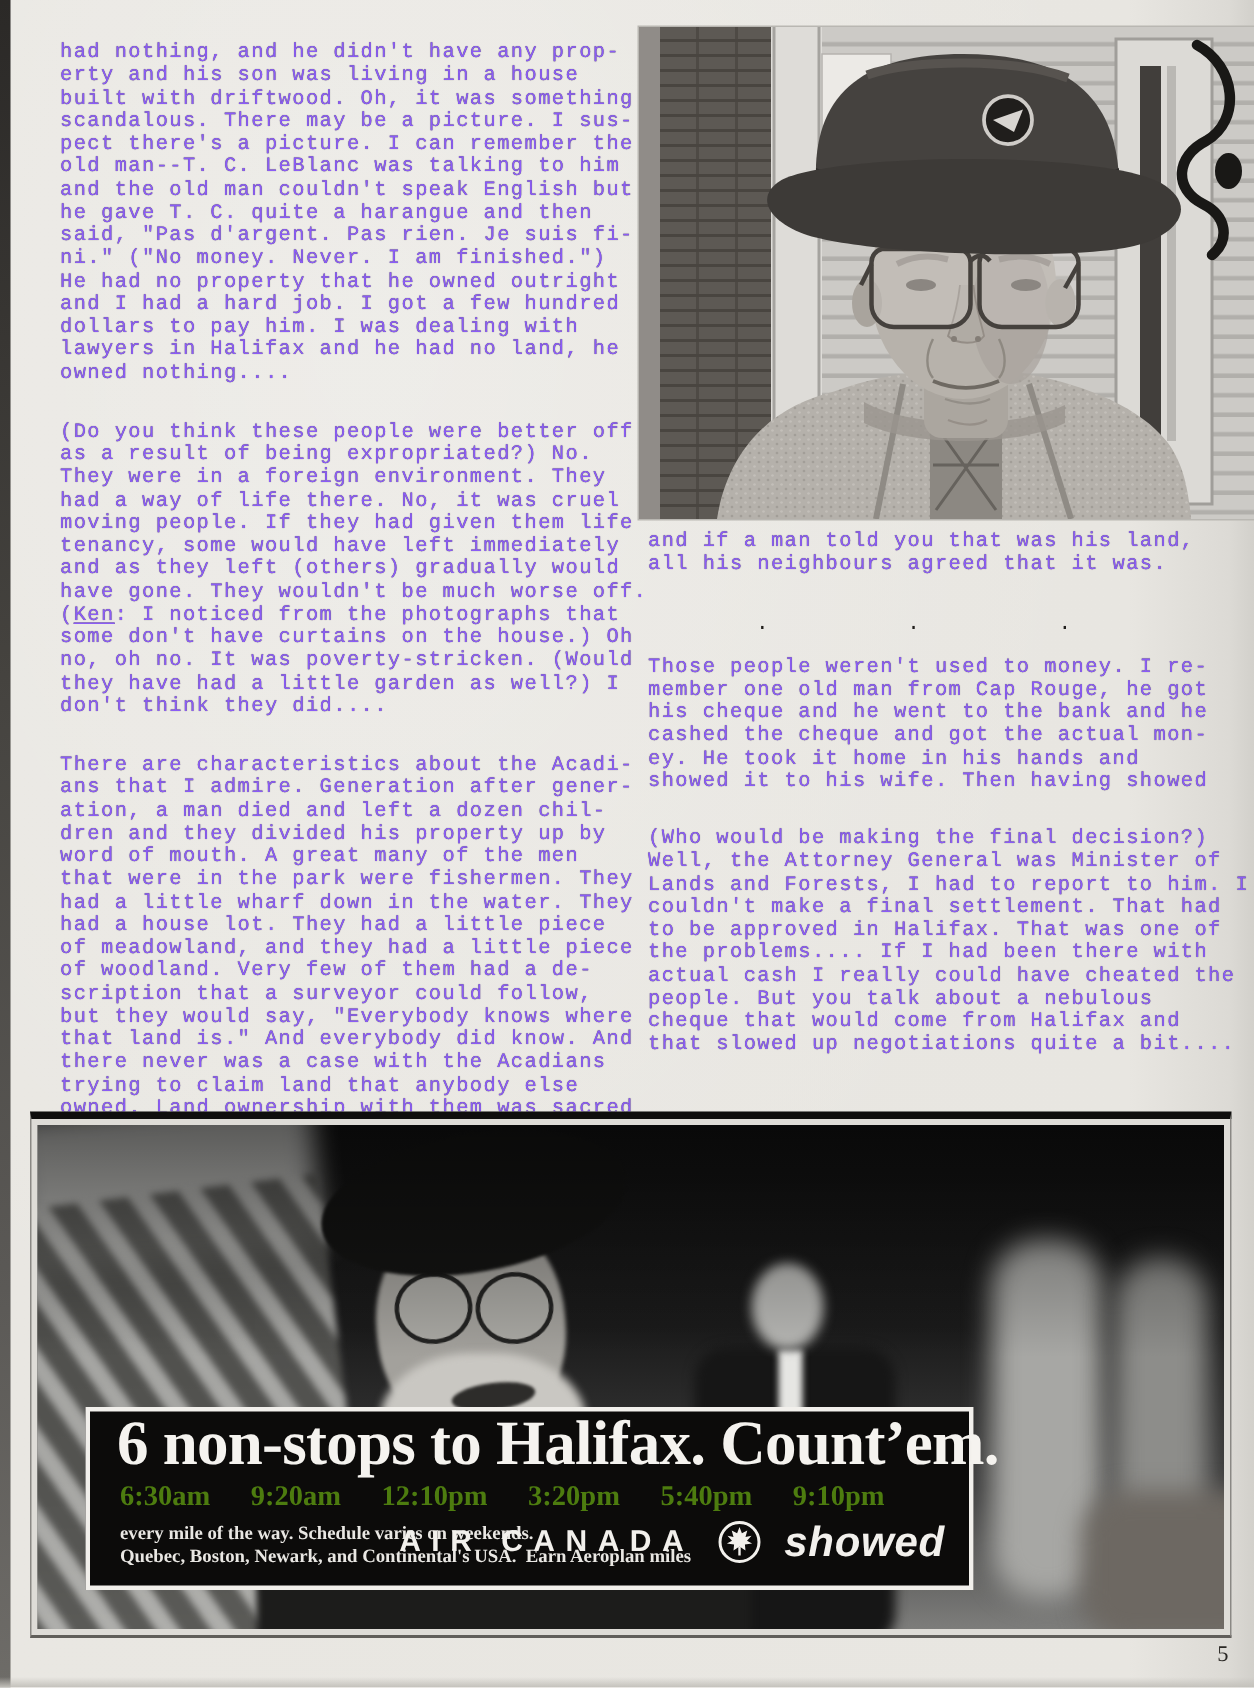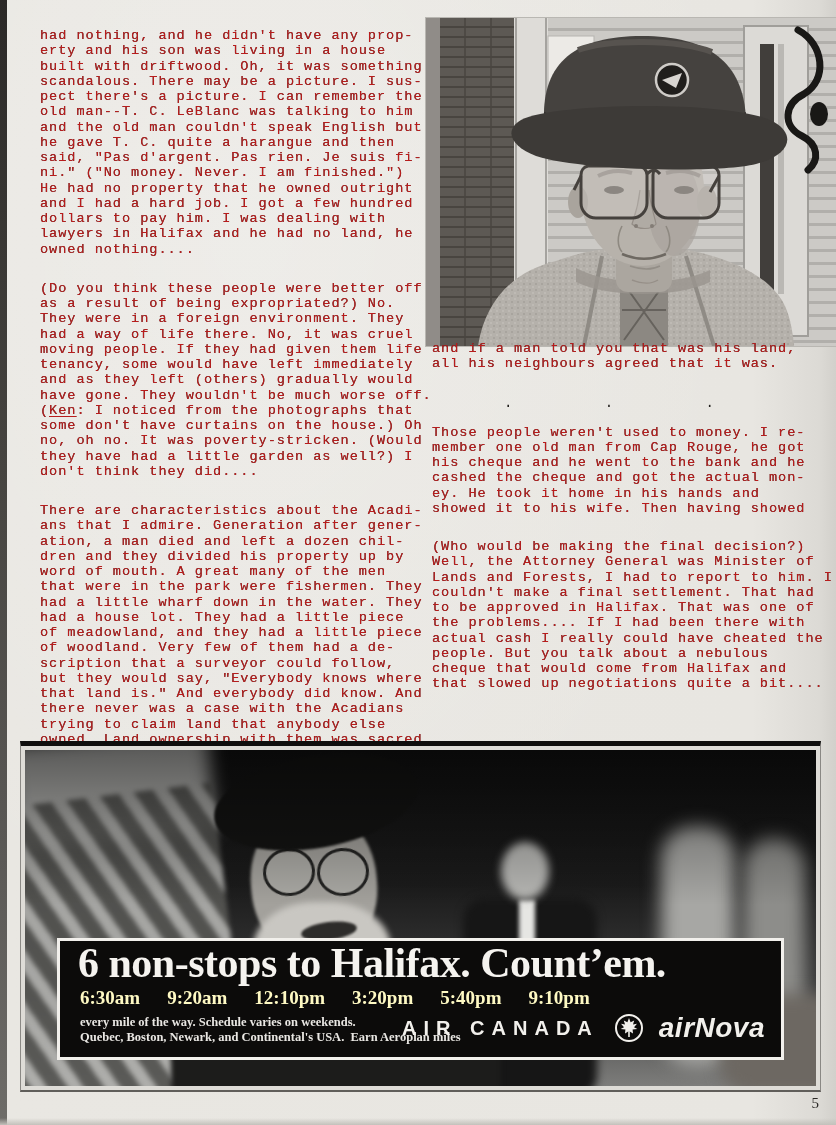--- a/index.html
+++ b/index.html
@@ -10,26 +10,26 @@
       linear-gradient(90deg,#e9e7e2 0%,#e8e6e1 90%,#dcdad5 98%,#d2d0cb 100%);
     font-family:"Liberation Sans",sans-serif;
   }
   .edge-left{position:absolute;left:0;top:0;width:7px;height:100%;
     background:linear-gradient(180deg,#2b2927 0%,#45433f 40%,#5a5855 75%,#6e6c68 100%);}
   .edge-bottom{position:absolute;left:0;bottom:0;width:100%;height:7px;
     background:linear-gradient(180deg,transparent,#c3c1bb);}
   .mono{
     font-family:"Liberation Mono","DejaVu Sans Mono",monospace;
     font-size:13.6px;line-height:15.25px;letter-spacing:0.95px;
-    color:#b91c1c;white-space:pre;
+    color:#8b5cf6;white-space:pre;
     text-shadow:0 0 0.5px rgba(33,31,28,0.85);
   }
   .col-left{position:absolute;left:40px;top:28px;width:390px;}
   .col-left .para{margin:0 0 24px 0;}
-  .col-right{position:absolute;left:432px;top:341px;width:404px;}
+  .col-right{position:absolute;left:432px;top:354px;width:404px;}
   .col-right .para{margin:0 0 23px 0;}
   .u{text-decoration:underline;text-underline-offset:2px;margin-top:13px;}
   .dots-row{display:flex;justify-content:space-between;width:210px;margin:8px 0 14px 72px;}
   .dots-row span{font-family:"Liberation Mono",monospace;font-size:14px;color:#211f1c;}
 
   
   .photo-top{position:absolute;left:426px;top:18px;width:410px;height:328px;
     box-shadow:0 0 0 1px #b9b7b2;background:#c6c4c0;}
   .photo-top svg{display:block;}
 
@@ -55,27 +55,27 @@
     transform:rotate(-7deg);filter:blur(1px);}
   .jacket{left:146px;top:228px;width:330px;height:130px;background:#1c1c1b;border-radius:24px;filter:blur(2.5px);}
   .bg-head{left:476px;top:92px;width:48px;height:58px;background:#b7b7b4;border-radius:50%;filter:blur(4px);}
   .bg-torso{left:438px;top:148px;width:134px;height:200px;background:#161616;border-radius:22px;filter:blur(4px);}
   .bg-shirt{left:494px;top:150px;width:16px;height:74px;background:#e6e6e3;filter:blur(2px);}
   .fig1{left:636px;top:76px;width:74px;height:240px;background:#a7a7a4;border-radius:32px;filter:blur(9px);}
   .fig2{left:718px;top:88px;width:62px;height:230px;background:#8d8d8a;border-radius:30px;filter:blur(9px);}
   .patch{left:696px;top:244px;width:130px;height:100px;background:#6d6862;border-radius:30px;filter:blur(8px);}
   .shade-top{left:0;top:0;width:100%;height:46%;background:linear-gradient(180deg,rgba(0,0,0,0.5),transparent);}
 
-  .ad-banner{position:absolute;left:32px;top:188px;width:727px;height:122px;box-sizing:border-box;
+  .ad-banner{position:absolute;left:32px;top:188px;width:592px;height:122px;box-sizing:border-box;
     background:#0c0b0a;border:3px solid #f2f0ec;z-index:5;}
   .ad-headline{position:absolute;left:18px;top:-2px;
     font-family:"Liberation Serif","DejaVu Serif",serif;font-weight:bold;
     font-size:42px;line-height:48px;color:#f5f3ef;letter-spacing:-0.5px;white-space:nowrap;}
   .ad-times{position:absolute;left:20px;top:46px;display:flex;gap:27px;
-    font-family:"Liberation Serif",serif;font-weight:bold;font-size:19px;color:#fef9c3;}
+    font-family:"Liberation Serif",serif;font-weight:bold;font-size:19px;color:#4d7c0f;}
   .ad-fine{position:absolute;left:20px;top:74px;
     font-family:"Liberation Serif",serif;font-weight:bold;font-size:12.5px;
     line-height:14.5px;color:#e9e7e3;}
   .ad-fine div{white-space:pre;}
   .ad-brand{position:absolute;right:16px;bottom:13px;display:flex;align-items:center;gap:15px;}
   .brand-ac{font-family:"Liberation Sans",sans-serif;font-weight:bold;font-size:20px;
     letter-spacing:7px;color:#f2f0ec;}
   .brand-nova{font-family:"Liberation Sans",sans-serif;font-weight:bold;font-style:italic;
     font-size:28px;color:#f2f0ec;letter-spacing:0.5px;}
   .leaf-badge{width:30px;height:30px;}
@@ -270,20 +270,20 @@
         <div>every mile of the way. Schedule varies on weekends.</div>
         <div>Quebec, Boston, Newark, and Continental's USA.  Earn Aeroplan miles</div>
       </div>
       <div class="ad-brand">
         <span class="brand-ac">AIR CANADA</span>
         <svg class="leaf-badge" viewBox="0 0 30 30">
           <circle cx="15" cy="15" r="13" fill="none" stroke="#f2f0ec" stroke-width="2"></circle>
           <path d="M15 5 L16.6 9.2 L20.2 7.4 L19 11.6 L23 10.8 L20 14.2 L23.4 16 L18.6 16.6 L19 20.6 L15 18 L11 20.6 L11.4 16.6 L6.6 16 L10 14.2 L7 10.8 L11 11.6 L9.8 7.4 L13.4 9.2 Z" fill="#f2f0ec"></path>
           <rect x="14.2" y="18" width="1.6" height="6" fill="#f2f0ec"></rect>
         </svg>
-        <span class="brand-nova">airNova</span>
+        <span class="brand-nova">showed</span>
       </div>
     </div>
   </div>
 </div>
 
 <div class="page-number">5</div>
 <div class="edge-bottom"></div>
 
 </body></html>

